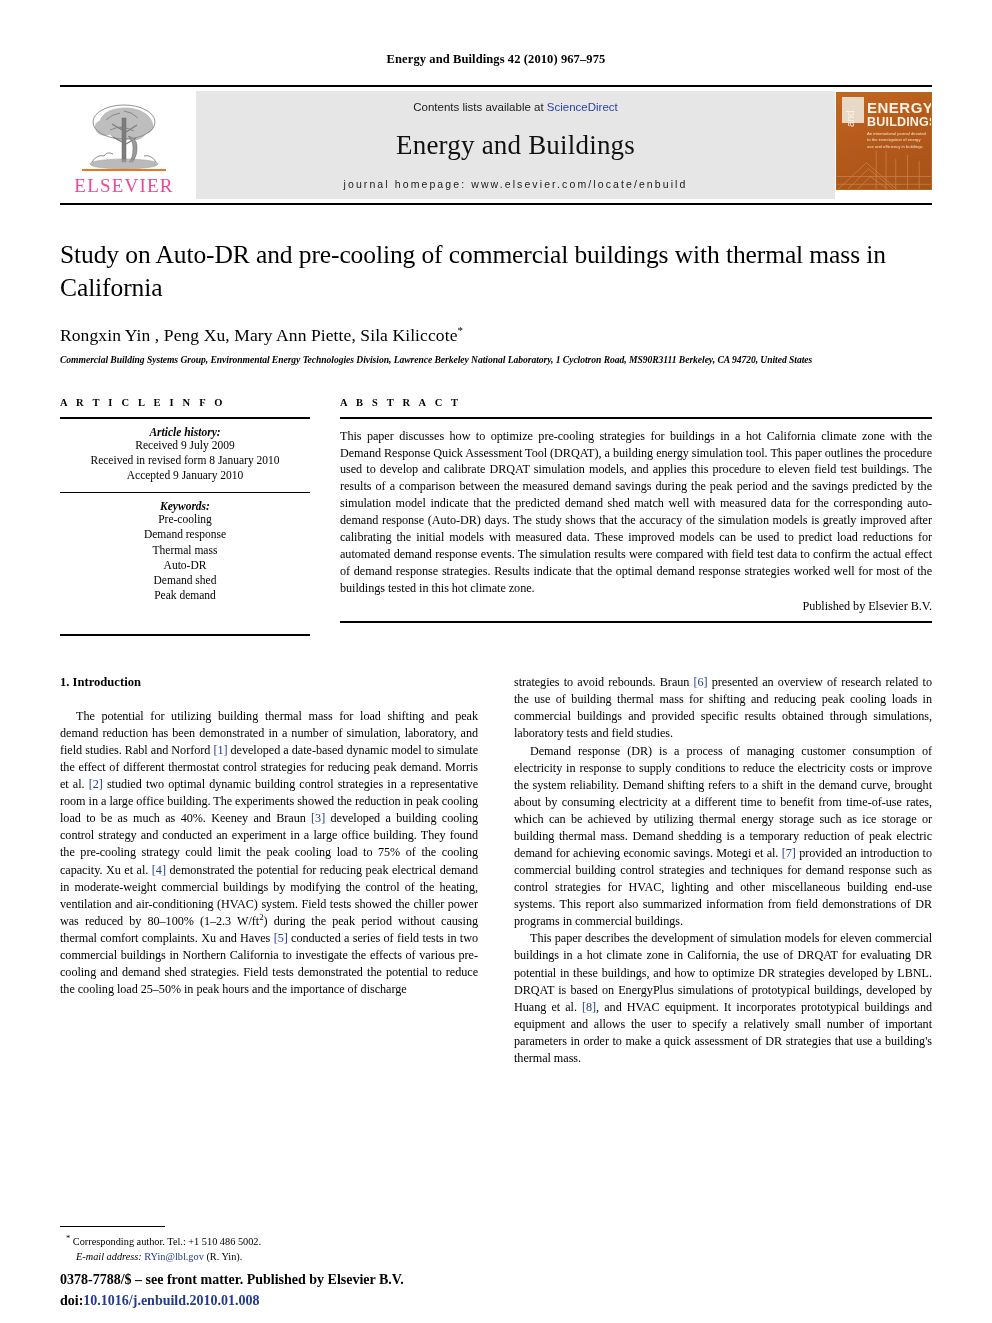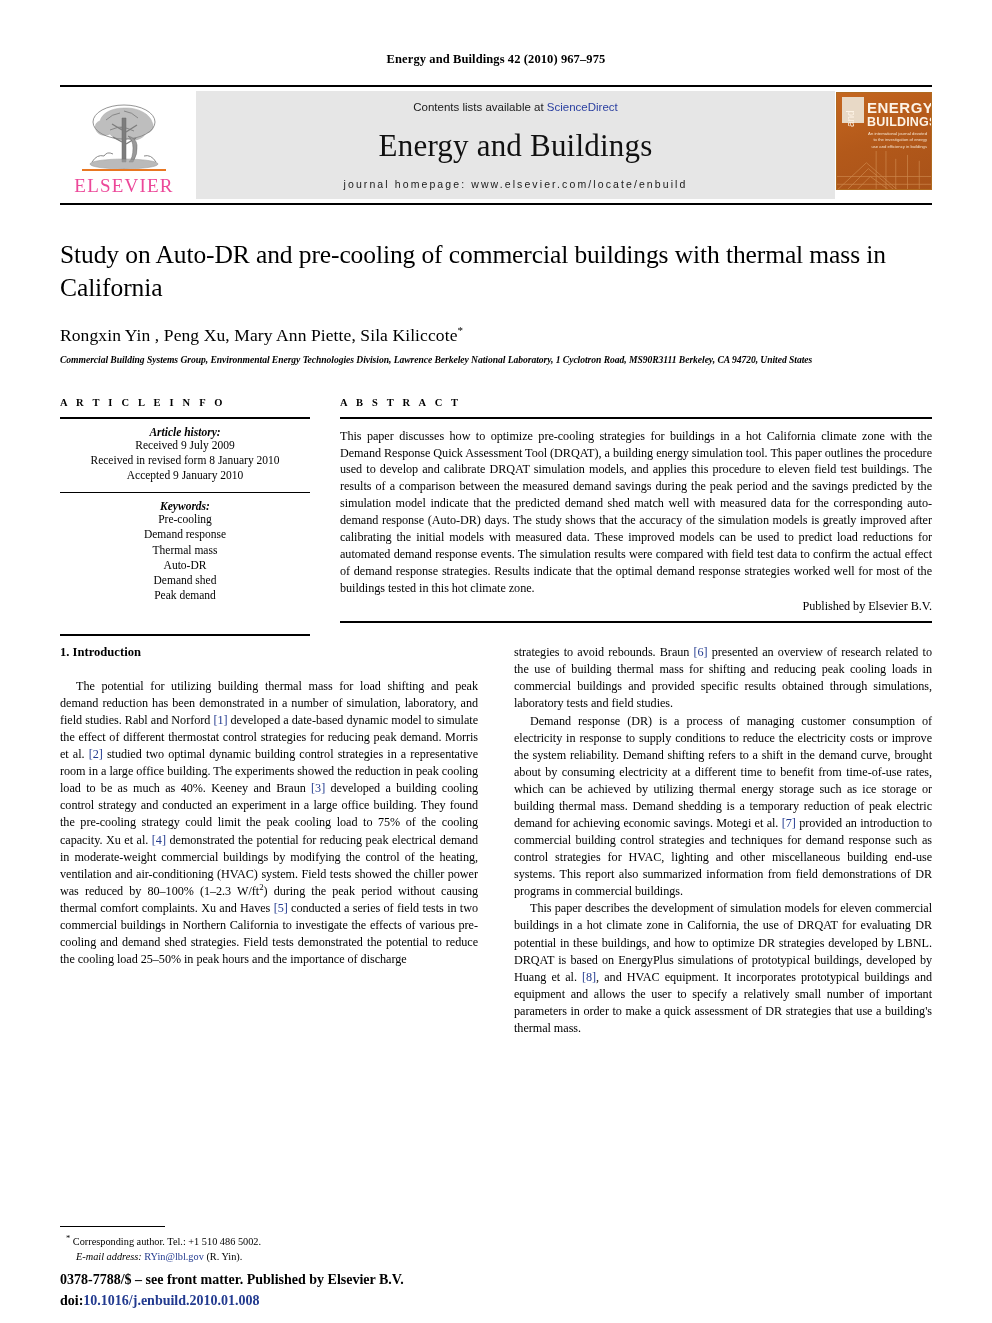--- a/index.html
+++ b/index.html
@@ -70,40 +70,39 @@
   .contents-line {
     font-family: "Liberation Sans", sans-serif;
     font-size: 11.5px;
     color: #1a1a1a;
   }
   .contents-line .sd {
     color: #2a3fa0;
   }
   .journal-name {
     font-family: "Liberation Serif", serif;
-    font-size: 31px;
+    font-size: 27px;
     color: #111;
     letter-spacing: 0.2px;
     line-height: 1;
   }
   .homepage-line {
     font-family: "Liberation Sans", sans-serif;
     font-size: 10.5px;
     letter-spacing: 2.1px;
     color: #1a1a1a;
   }
   .cover-thumb {
     width: 96px;
     flex: 0 0 96px;
     margin: 5px 0 13px 0;
     border: 1px solid #b06a20;
     background: linear-gradient(160deg,#c4661f 0%, #b3591a 48%, #a85219 100%);
     position: relative;
     overflow: hidden;
-    text-align: right;
   }
   .cover-inner { position:absolute; inset:0; }
   .cv-elsevier-box {
     position: absolute; left: 5px; top: 4px; width: 22px; height: 26px;
     background: #e8d9c6;
   }
   .cv-title1 {
     position:absolute; left: 30px; top: 6px;
     font-family: "Liberation Sans", sans-serif;
     font-weight: bold; font-size: 15px; color: #fdf3e6;
@@ -177,21 +176,21 @@
     line-height: 1.385;
     text-align: justify;
     padding-top: 9px;
     padding-bottom: 7px;
     letter-spacing: -0.05px;
   }
   .published-by { text-align: right; margin-top: 1px; }
 
   
   .body-cols {
-    margin-top: 8px;
+    margin-top: 38px;
     display: flex;
     gap: 36px;
     font-size: 12.2px;
     line-height: 1.40;
   }
   .bcol { flex: 1 1 0; }
   .sec-title {
     font-size: 12.6px;
     font-weight: bold;
     margin: 0 0 16px 0;

